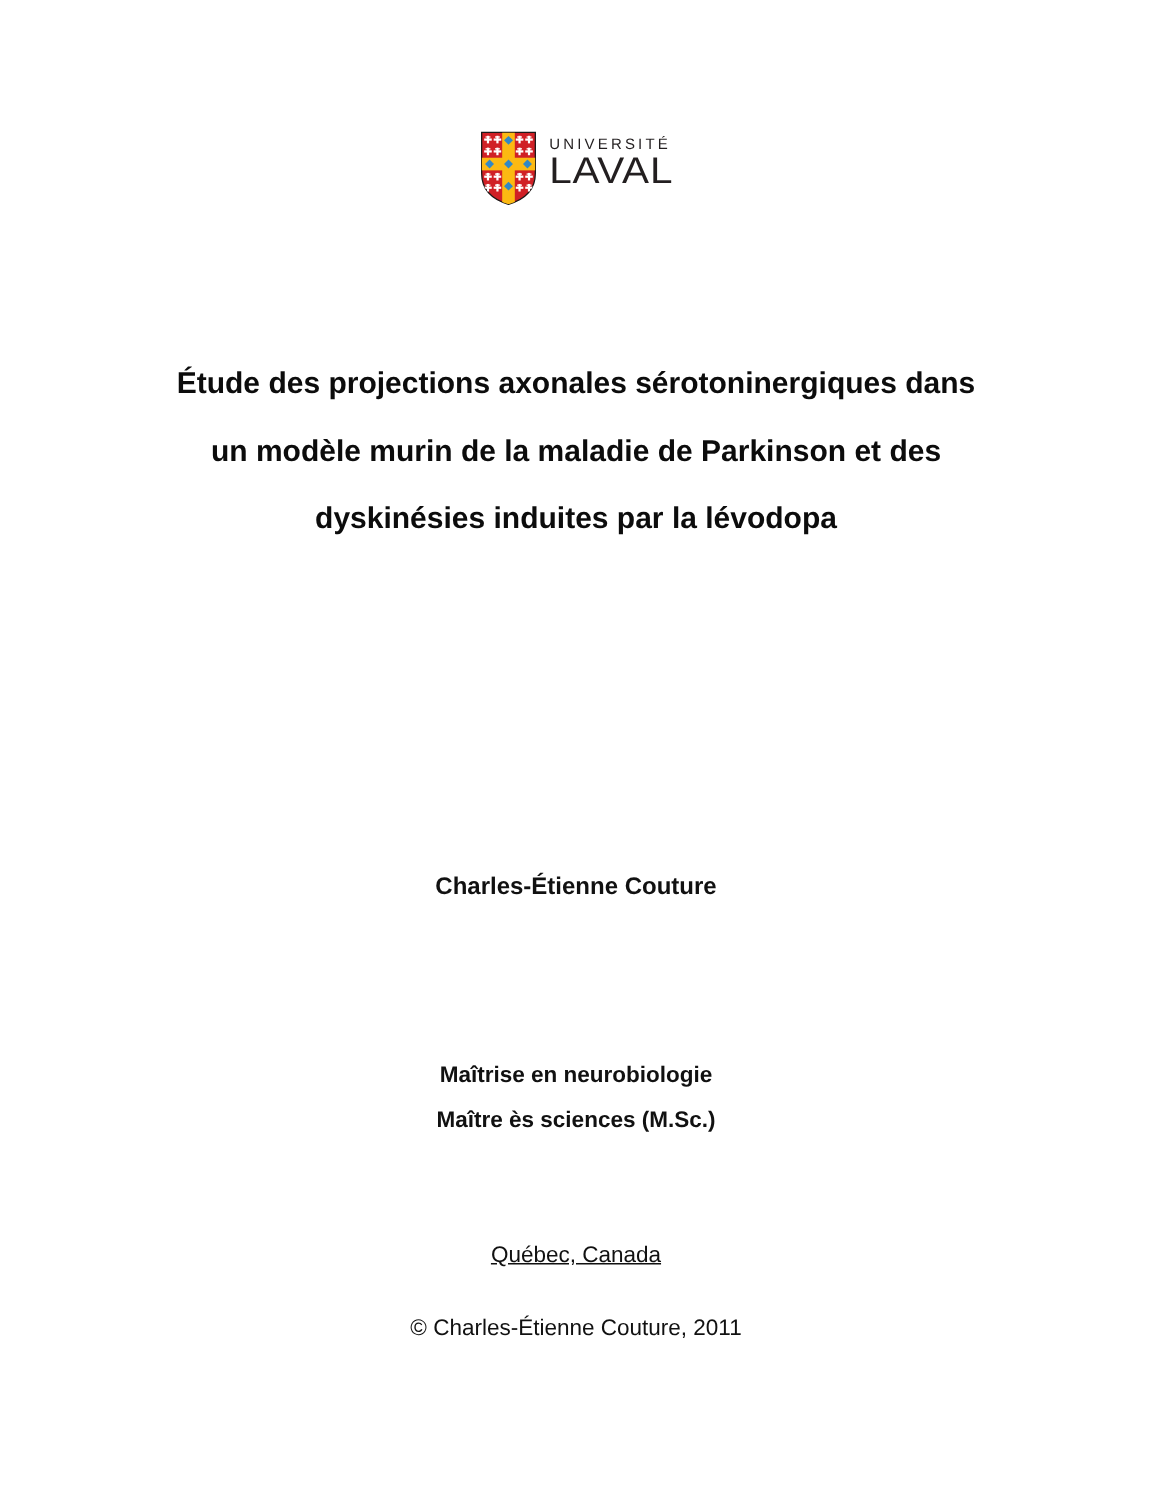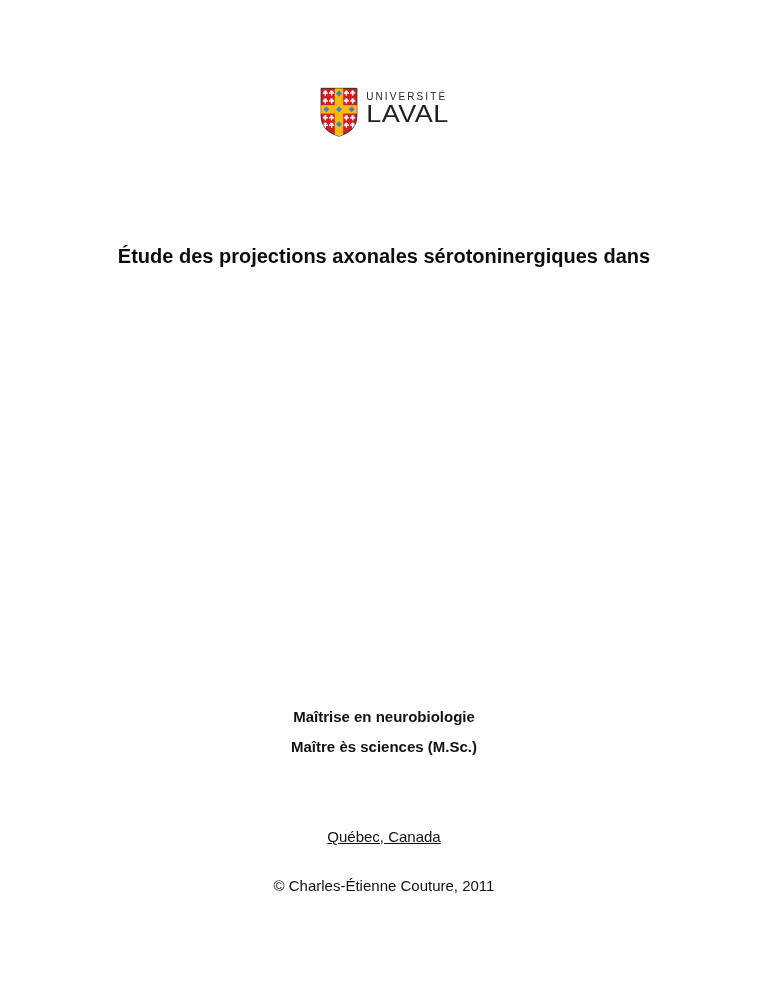--- a/index.html
+++ b/index.html
@@ -162,23 +162,26 @@
     </svg>
 
     <div class="logo-wordmark">
       <div class="logo-univ">UNIVERSITÉ</div>
       <div class="logo-laval">LAVAL</div>
     </div>
   </div>
 
   <div class="centered-row thesis-title">
     <div>Étude des projections axonales sérotoninergiques dans</div>
+    <div>un modèle murin de la maladie de Parkinson et des</div>
+    <div>dyskinésies induites par la lévodopa</div>
   </div>
 
 
+  <div class="centered-row author">Charles-Étienne Couture</div>
 
   <div class="centered-row program-block">
     <div class="program-line">Maîtrise en neurobiologie</div>
     <div class="degree-line">Maître ès sciences (M.Sc.)</div>
   </div>
 
   <div class="centered-row location">Québec, Canada</div>
 
   <div class="centered-row copyright">© Charles-Étienne Couture, 2011</div>
 

